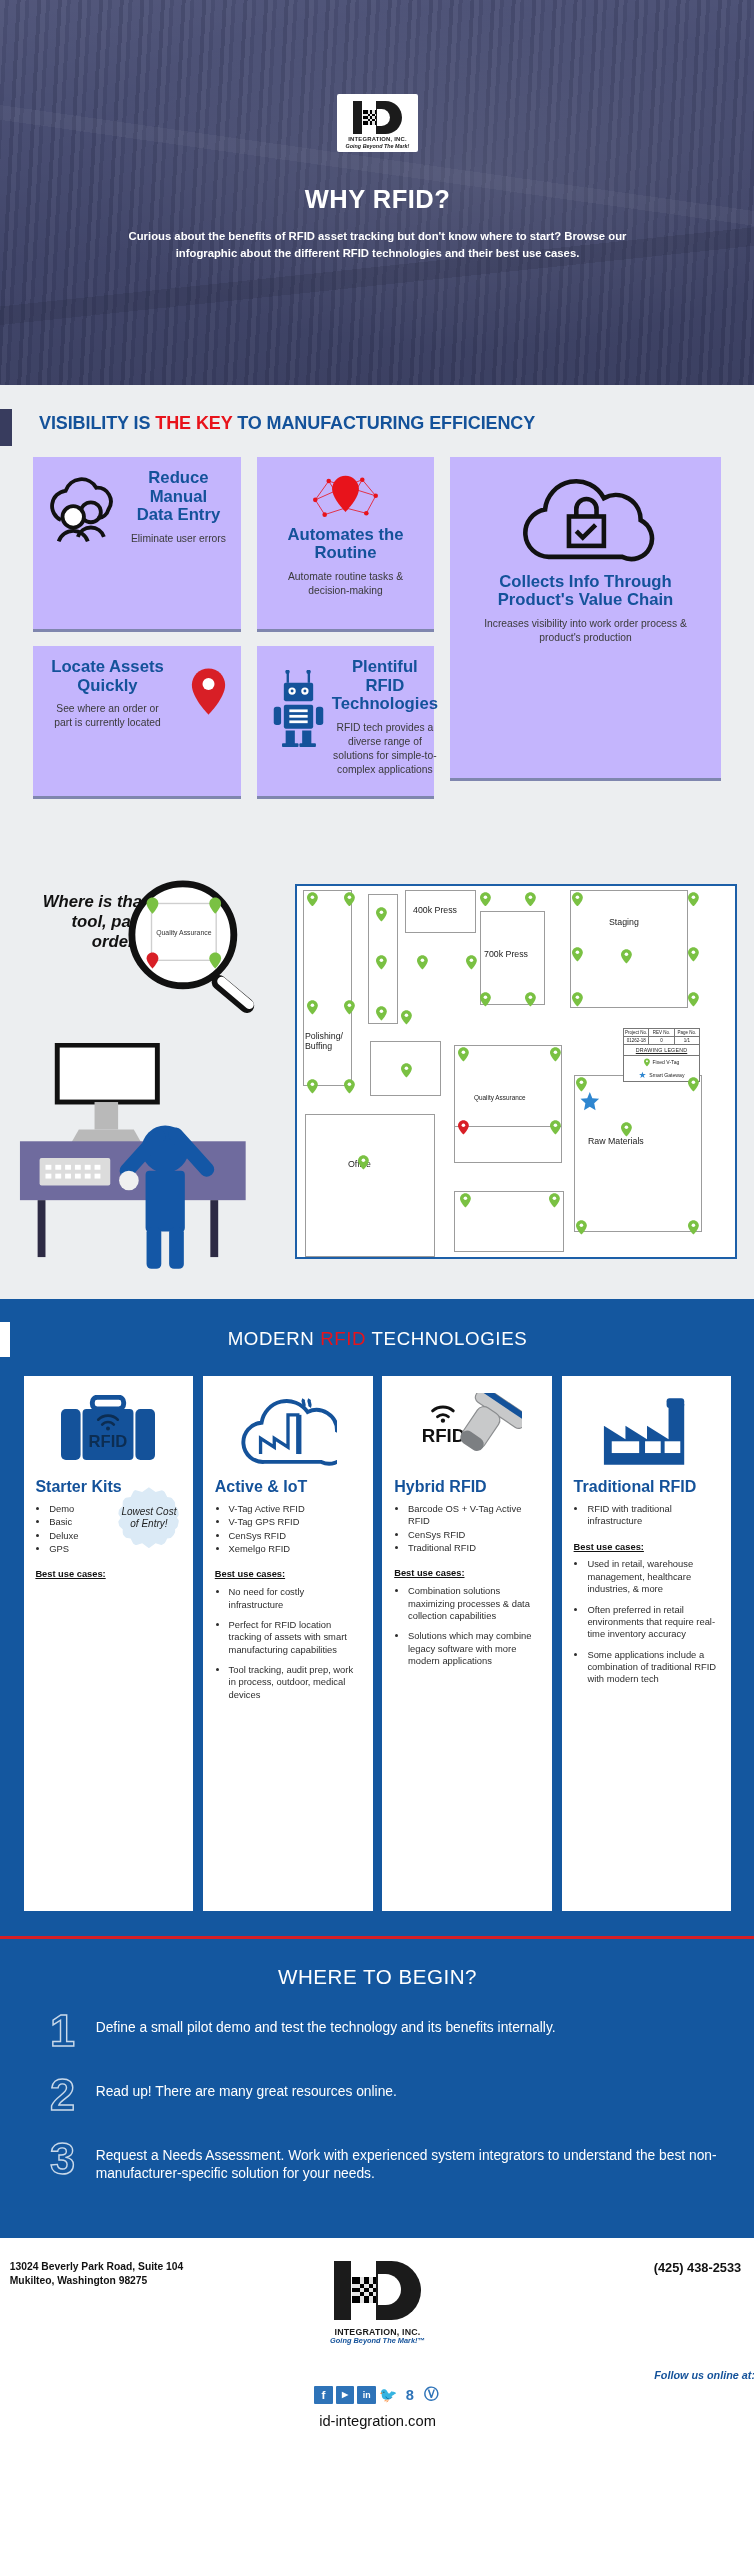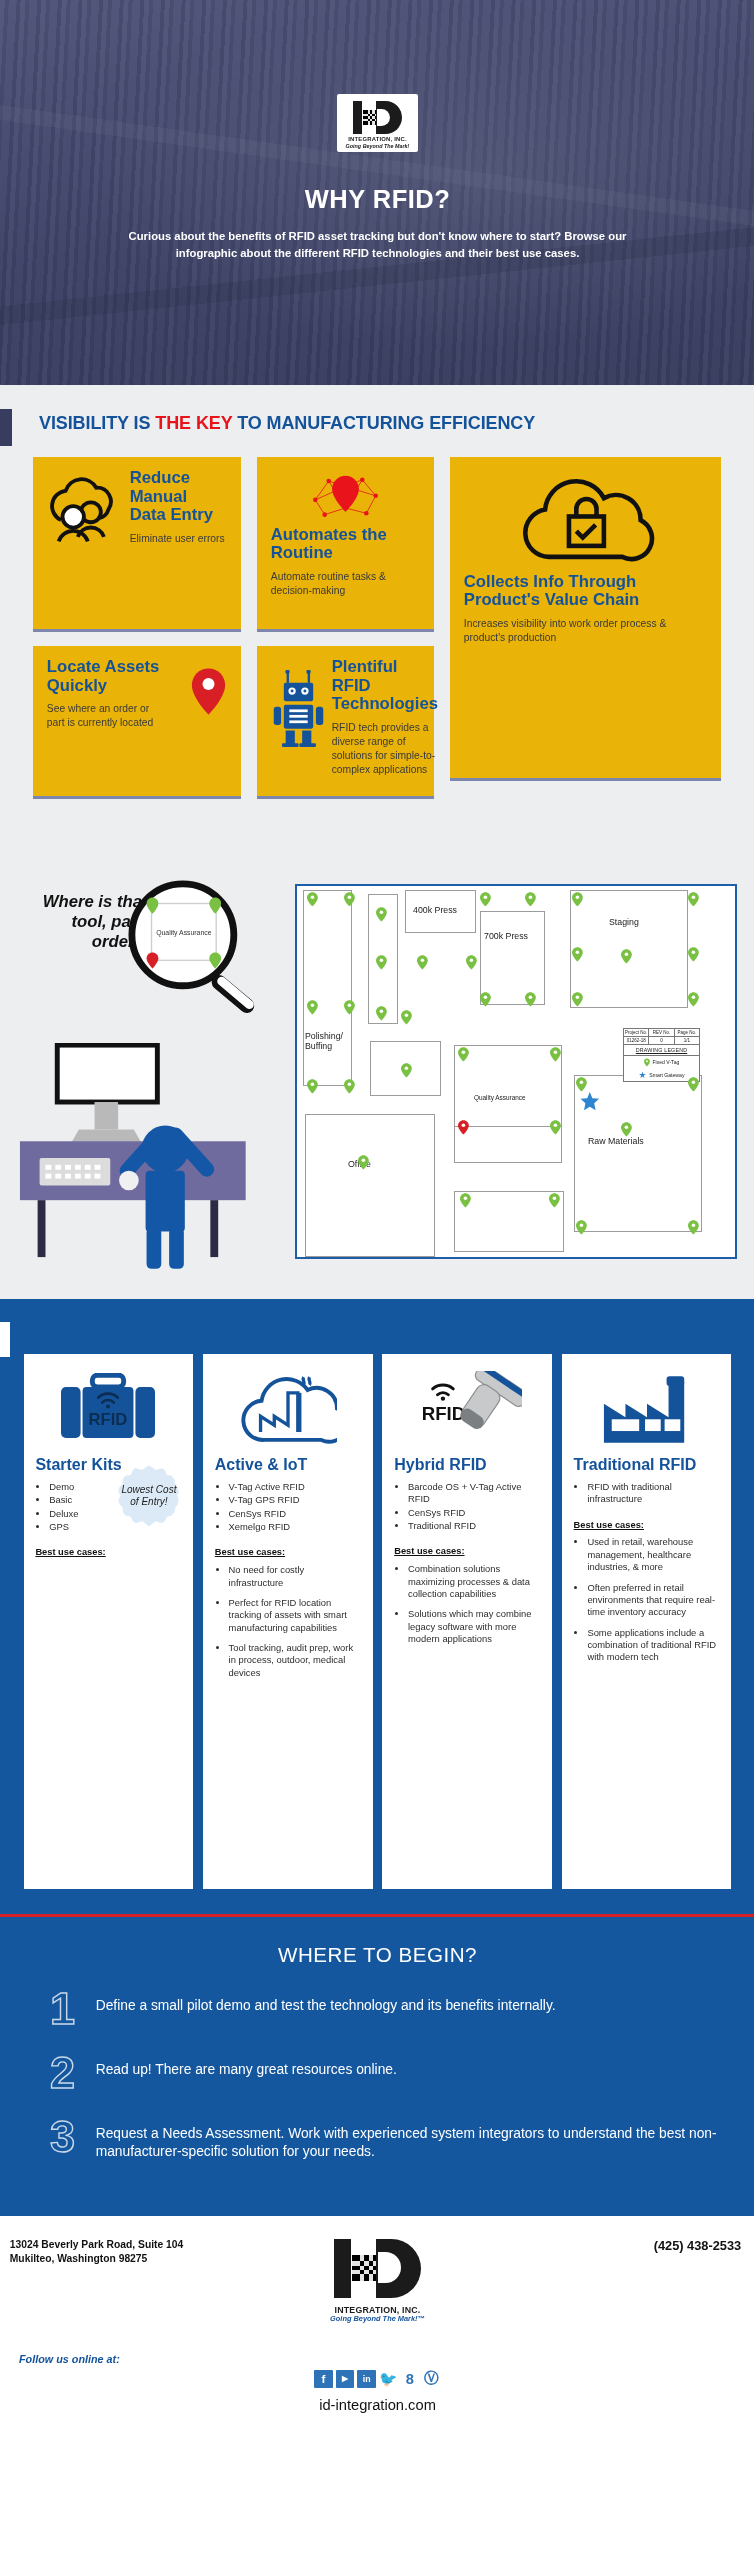--- a/index.html
+++ b/index.html
@@ -63,22 +63,23 @@
 
   
   .sec-grey{background:#eceef0;padding-bottom:15.7px;}
   .band-title{position:relative;padding:27.5px 0 5.9px 39px;}
   .band-title .tick{position:absolute;left:0;top:23.6px;width:11.8px;height:37px;background:#383c5e;}
   .band-title h2{font-size:18px;font-weight:bold;color:#14529a;letter-spacing:-0.1px;}
   .band-title h2 .red{color:#e8131b;}
 
   .cards{position:relative;width:755px;height:413px;margin-top:17.7px;}
   .card{
-    position:absolute;background:#eab308;border-bottom:3.9px solid #7f86ae;
+    position:absolute;background:#c4b5fd;border-bottom:3.9px solid #7f86ae;
     padding:11.8px 13.8px;
+    text-align:center;
   }
   .card-t{color:#14529a;font-size:16.7px;font-weight:bold;line-height:1.12;}
   .card-d{color:#3a3a3a;font-size:10.3px;line-height:1.35;margin-top:6.9px;}
   .c1{left:33px;top:0;width:208px;height:175px;display:flex;align-items:flex-start;gap:5.9px;}
   .c2{left:257px;top:0;width:177px;height:175px;}
   .c3{left:450px;top:0;width:271px;height:324px;}
   .c4{left:33px;top:189px;width:208px;height:153px;display:flex;gap:22px;}
   .c5{left:257px;top:189px;width:177px;height:153px;display:flex;gap:5.9px;}
 
   .ico{flex:0 0 auto;}
@@ -163,21 +164,21 @@
   .faddr{position:absolute;left:9.8px;top:21.6px;font-size:10.3px;font-weight:bold;color:#111;line-height:1.35;}
   .fphone{position:absolute;right:13.8px;top:21.6px;font-size:12.8px;font-weight:bold;color:#111;}
   .flogo{text-align:center;padding-top:3.9px;}
   .flogo .logo-id{height:61px;}
   .flogo .logo-i{width:16.7px;height:59px;}
   .flogo .logo-qr{width:25.5px;height:25.5px;}
   .flogo .logo-d{width:45px;height:59px;border-radius:0 29.5px 29.5px 0;}
   .flogo .logo-d:after{top:13.8px;left:2px;width:22.6px;height:31px;border-radius:0 15.7px 15.7px 0;}
   .flogo .logo-sub{font-size:8.8px;margin-top:3.9px;}
   .flogo .logo-tag{font-size:7.4px;color:#14529a;}
-  .follow{text-align:left;margin-top:30px;font-size:10.8px;font-weight:bold;font-style:italic;color:#14529a;padding-left:19px;}
+  .follow{text-align:right;margin-top:24px;font-size:10.8px;font-weight:bold;font-style:italic;color:#14529a;padding-left:19px;}
   .socials{display:flex;justify-content:center;gap:2.9px;margin-top:4.9px;}
   .soc{width:18.7px;height:18.7px;background:#2e73b8;color:#fff;font-size:11.8px;font-weight:bold;
        display:flex;align-items:center;justify-content:center;border-radius:1px;}
   .soc.tw,.soc.gp,.soc.pi{background:transparent;color:#2e73b8;font-size:14.7px;}
   .furl{text-align:center;margin-top:8.8px;font-size:14.7px;color:#111;}
 </style>
 </head>
 <body>
 
 <div class="hero">
@@ -354,21 +355,21 @@
 
     <div class="floorplan">
       <div class="fp-room" style="left:5.9px;top:3.9px;width:49px;height:196px;"></div>
       <div class="fp-lbl" style="left:7.9px;top:145px;width:49px;line-height:1.15">Polishing/ Buffing</div>
 
       <div class="fp-room" style="left:71px;top:7.9px;width:29.5px;height:130px;"></div>
       <div class="fp-room" style="left:108px;top:3.9px;width:71px;height:43px;"></div>
       <div class="fp-lbl" style="left:116px;top:19.6px;">400k Press</div>
 
       <div class="fp-room" style="left:183px;top:25.5px;width:65px;height:94px;"></div>
-      <div class="fp-lbl" style="left:187px;top:45px;">700k Press</div>
+      <div class="fp-lbl" style="left:187px;top:63px;">700k Press</div>
 
       <div class="fp-room" style="left:273px;top:3.9px;width:118px;height:118px;"></div>
       <div class="fp-lbl" style="left:312px;top:31px;">Staging</div>
 
       <div class="fp-room" style="left:73px;top:155px;width:71px;height:55px;"></div>
 
       <div class="fp-room" style="left:157px;top:159px;width:108px;height:118px;"></div>
       <div class="fp-lbl sm" style="left:177px;top:208px;">Quality Assurance</div>
       <div class="fp-room" style="left:157px;top:240px;width:108px;height:37px;"></div>
 
@@ -554,20 +555,21 @@
           <path d="M6 0C2.7 0 0 2.7 0 6c0 4.3 6 10 6 10s6-5.7 6-10c0-3.3-2.7-6-6-6z" fill="#7ac143"></path>
           <circle cx="6" cy="5.6" r="2" fill="#fff"></circle>
         </svg>
     </div>
   </div>
 </div>
 
 <div class="sec-blue">
   <div class="band-title2">
     <div class="tick"></div>
+    <h2><span>MODERN </span><span class="red">RFID</span><span> TECHNOLOGIES</span></h2>
   </div>
 
   <div class="techrow">
 
     <div class="tech">
       <div class="tech-ico">
         <svg width="94" height="73" viewBox="0 0 96 74">
           <rect x="32" y="2" width="32" height="12" rx="5" fill="none" stroke="#14529a" stroke-width="5"></rect>
           <rect x="0" y="14" width="20" height="52" rx="5" fill="#14529a"></rect>
           <rect x="76" y="14" width="20" height="52" rx="5" fill="#14529a"></rect>

